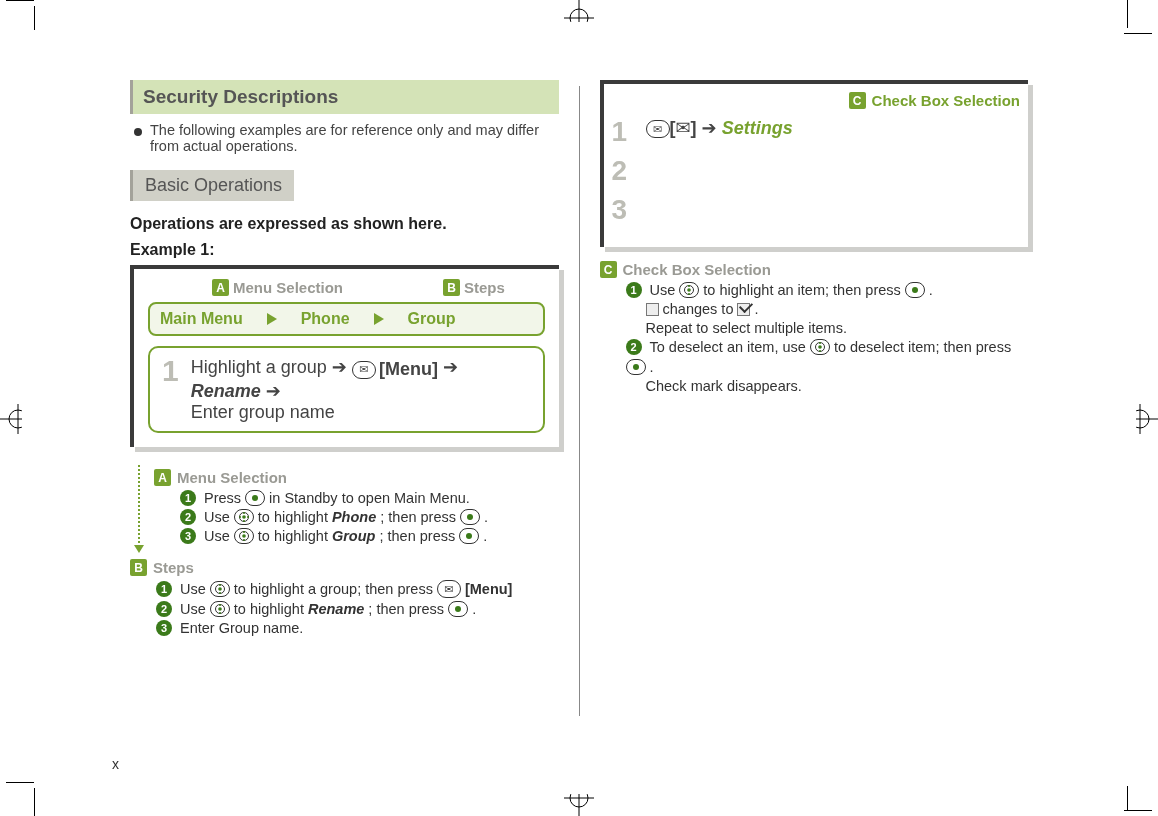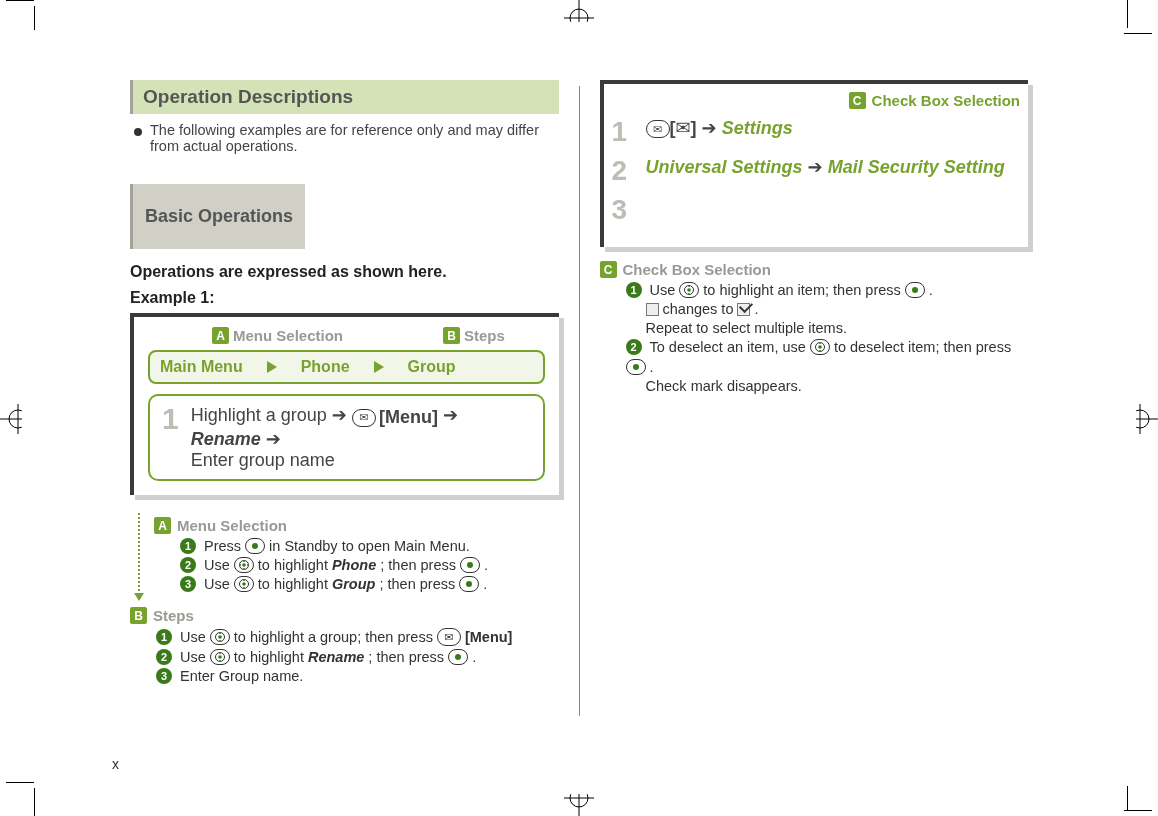--- a/index.html
+++ b/index.html
@@ -40,28 +40,28 @@
   
   .title-bar {
     background: #d4e3b7;
     border-left: 3px solid #a3a29a;
     padding: 6px 10px;
     font-weight: 600;
     color: #555;
     font-size: 19px;
     margin-bottom: 8px;
   }
-  .note-line { font-size: 14.5px; color: #444; margin: 6px 0 30px 4px; display:flex; }
+  .note-line { font-size: 14.5px; color: #444; margin: 6px 0 16px 4px; display:flex; }
   .bullet-dot { width:8px; height:8px; border-radius:50%; background:#333; margin:6px 8px 0 0; flex:0 0 8px;}
   .sub-title {
     display:inline-block;
     background: #d0d0c7;
     border-left: 3px solid #a3a29a;
-    padding: 22px 12px;
-    font-weight: 700;
+    padding: 5px 12px;
+    font-weight: 400;
     color: #555;
     font-size: 18px;
     margin-bottom: 10px;
   }
   .sentence { font-weight: 600; margin: 4px 0; }
   .example-label { font-weight: 600; margin: 8px 0 6px 0; }
 
   .procedure-box {
     border-top: 4px solid #3a3a3a;
     border-left: 4px solid #3a3a3a;
@@ -184,21 +184,21 @@
     <svg width="22" height="46">
       <circle cx="4" cy="23" r="9" fill="none" stroke="#000"></circle>
       <line x1="0" y1="23" x2="22" y2="23" stroke="#000"></line>
       <line x1="4" y1="8" x2="4" y2="38" stroke="#000"></line>
     </svg>
   </div>
 
 <div class="page">
 
   <div class="col">
-    <div class="title-bar">Operation Descriptions</div>
+    <div class="title-bar">Security Descriptions</div>
     <div class="note-line">
       <span class="bullet-dot"></span>
       <span>The following examples are for reference only and may differ from actual operations.</span>
     </div>
     <div class="sub-title">Basic Operations</div>
     <div class="sentence">Operations are expressed as shown here.</div>
     <div class="example-label">Example 1:</div>
 
     <div class="procedure-box">
       <div class="callouts-row">
@@ -349,25 +349,20 @@
         <div class="row">
           <div class="n">1</div>
           <div class="r-text">
             <span class="key-icon">✉</span><b>[</b><span>✉</span><b>]</b>
             <span class="arrow">➔</span>
             <span class="link">Settings</span>
           </div>
         </div>
         <div class="row">
           <div class="n">2</div>
-          <div class="r-text">
-            <span class="link">Universal Settings</span>
-            <span class="arrow">➔</span>
-            <span class="link">Mail Security Setting</span>
-          </div>
         </div>
         <div class="row">
           <div class="n">3</div>
         </div>
       </div>
     </div>
 
     <div class="explain-head">
       <span class="sq">C</span>
       <span>Check Box Selection</span>

